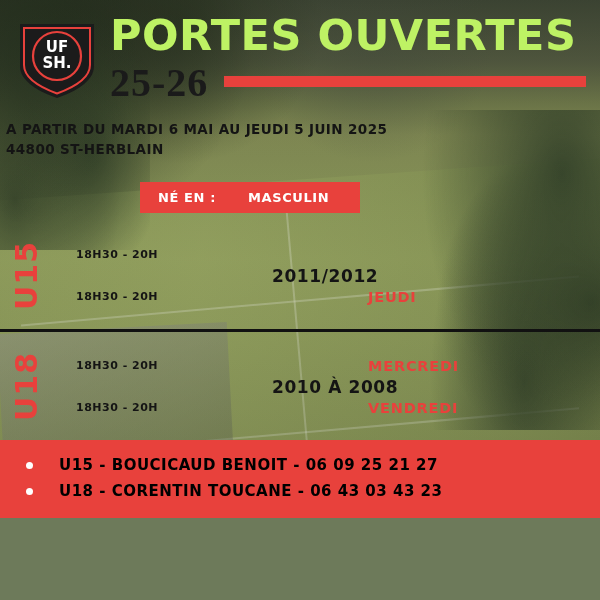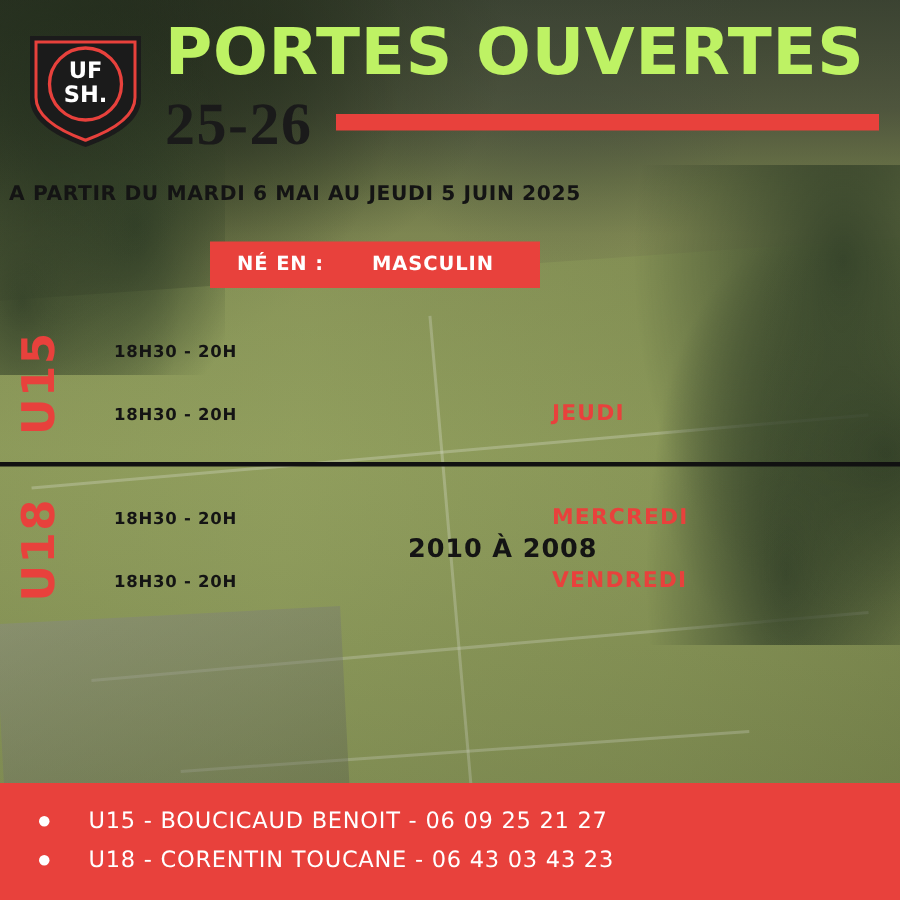--- a/index.html
+++ b/index.html
@@ -9,21 +9,21 @@
   body {
     width: 600px;
     height: 600px;
     font-family: "Liberation Sans", sans-serif;
     background: #6d7a5a;
     overflow: hidden;
   }
   .poster {
     position: relative;
     width: 600px;
-    height: 600px;
+    height: 518px;
     overflow: hidden;
   }
   
   .bg {
     position: absolute;
     inset: 0;
     background:
       
       radial-gradient(circle at 8% 6%, rgba(35,45,28,0.95) 0%, rgba(35,45,28,0.0) 28%),
       radial-gradient(circle at 30% 4%, rgba(52,62,40,0.85) 0%, rgba(52,62,40,0) 22%),
@@ -240,23 +240,23 @@
   
   .footer {
     position: absolute;
     left: 0; right: 0; bottom: 0;
     background: #e8413c;
     padding: 12px 0 14px 0;
   }
   .contact {
     display: flex;
     align-items: center;
-    color: #ffffff;
-    font-family: "DejaVu Sans", sans-serif;
-    font-weight: 400;
+    color: #000000;
+    font-family: "DejaVu Sans", sans-serif;
+    font-weight: 700;
     font-size: 15px;
     letter-spacing: 0.5px;
     padding: 4px 0 4px 26px;
   }
   .bullet {
     width: 7px; height: 7px;
     border-radius: 50%;
     background: #ffffff;
     margin-right: 26px;
     flex: 0 0 7px;
@@ -292,20 +292,21 @@
       <div class="title-main">PORTES OUVERTES</div>
       <div class="title-sub-row">
         <div class="title-sub">25-26</div>
         <div class="title-rule"></div>
       </div>
     </div>
   </div>
 
   <div class="info">
     <div class="info-line">A PARTIR DU MARDI 6 MAI AU JEUDI 5 JUIN 2025</div>
+    <div class="info-line">44800 ST-HERBLAIN</div>
   </div>
 
   <div class="labels-row">
     <div class="tag ne-en">NÉ EN :</div>
     <div class="tag masculin">MASCULIN</div>
   </div>
 
   <div class="schedule">
 
     <div class="group">
@@ -313,20 +314,21 @@
         <span>U15</span>
       </div>
       <div class="rows">
         <div class="row">
           <div class="hours">18H30 - 20H</div>
         </div>
         <div class="row">
           <div class="hours">18H30 - 20H</div>
           <div class="day">JEUDI</div>
         </div>
+        <div class="birth">2011/2012</div>
       </div>
     </div>
 
     <div class="group u18">
       <div class="cat">
         <span>U18</span>
       </div>
       <div class="rows">
         <div class="row">
           <div class="hours">18H30 - 20H</div>

